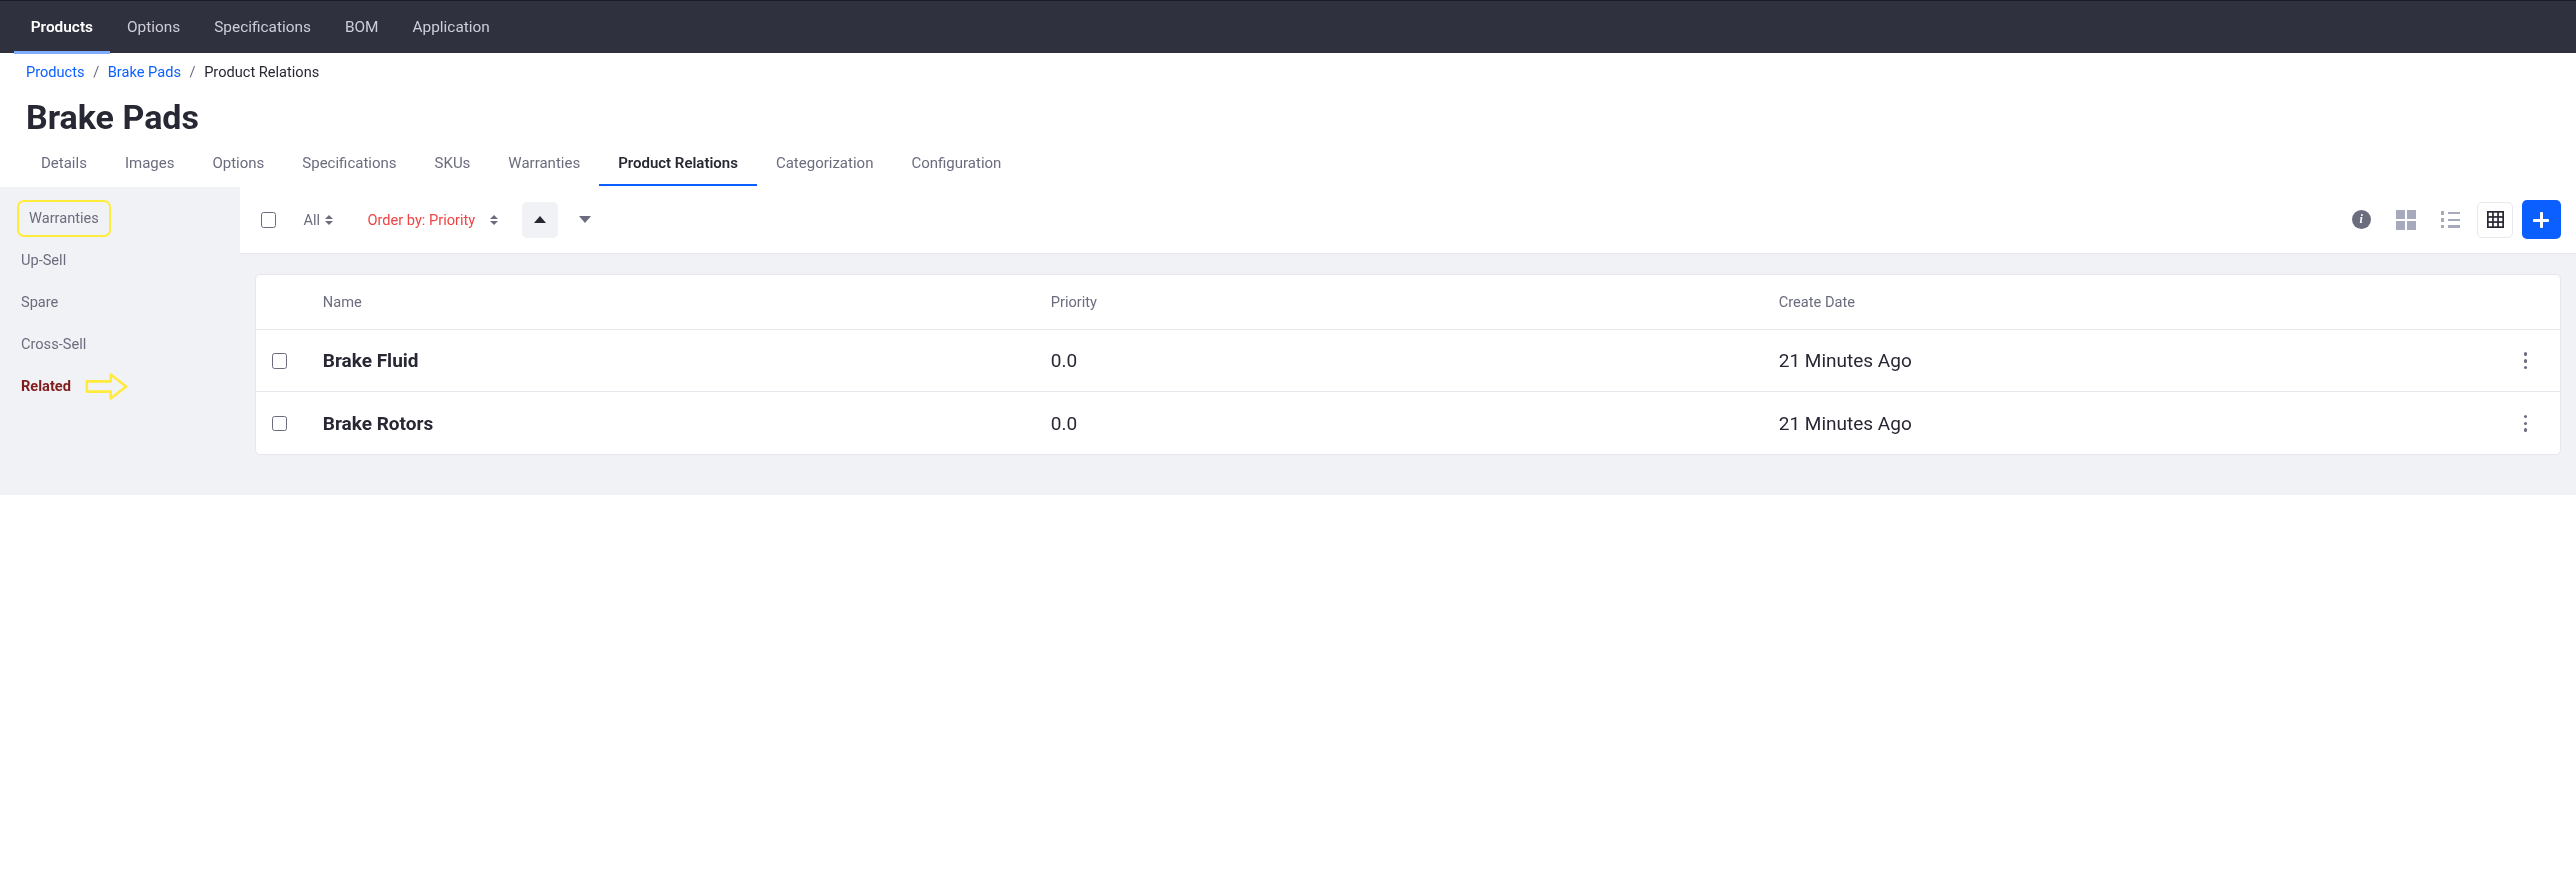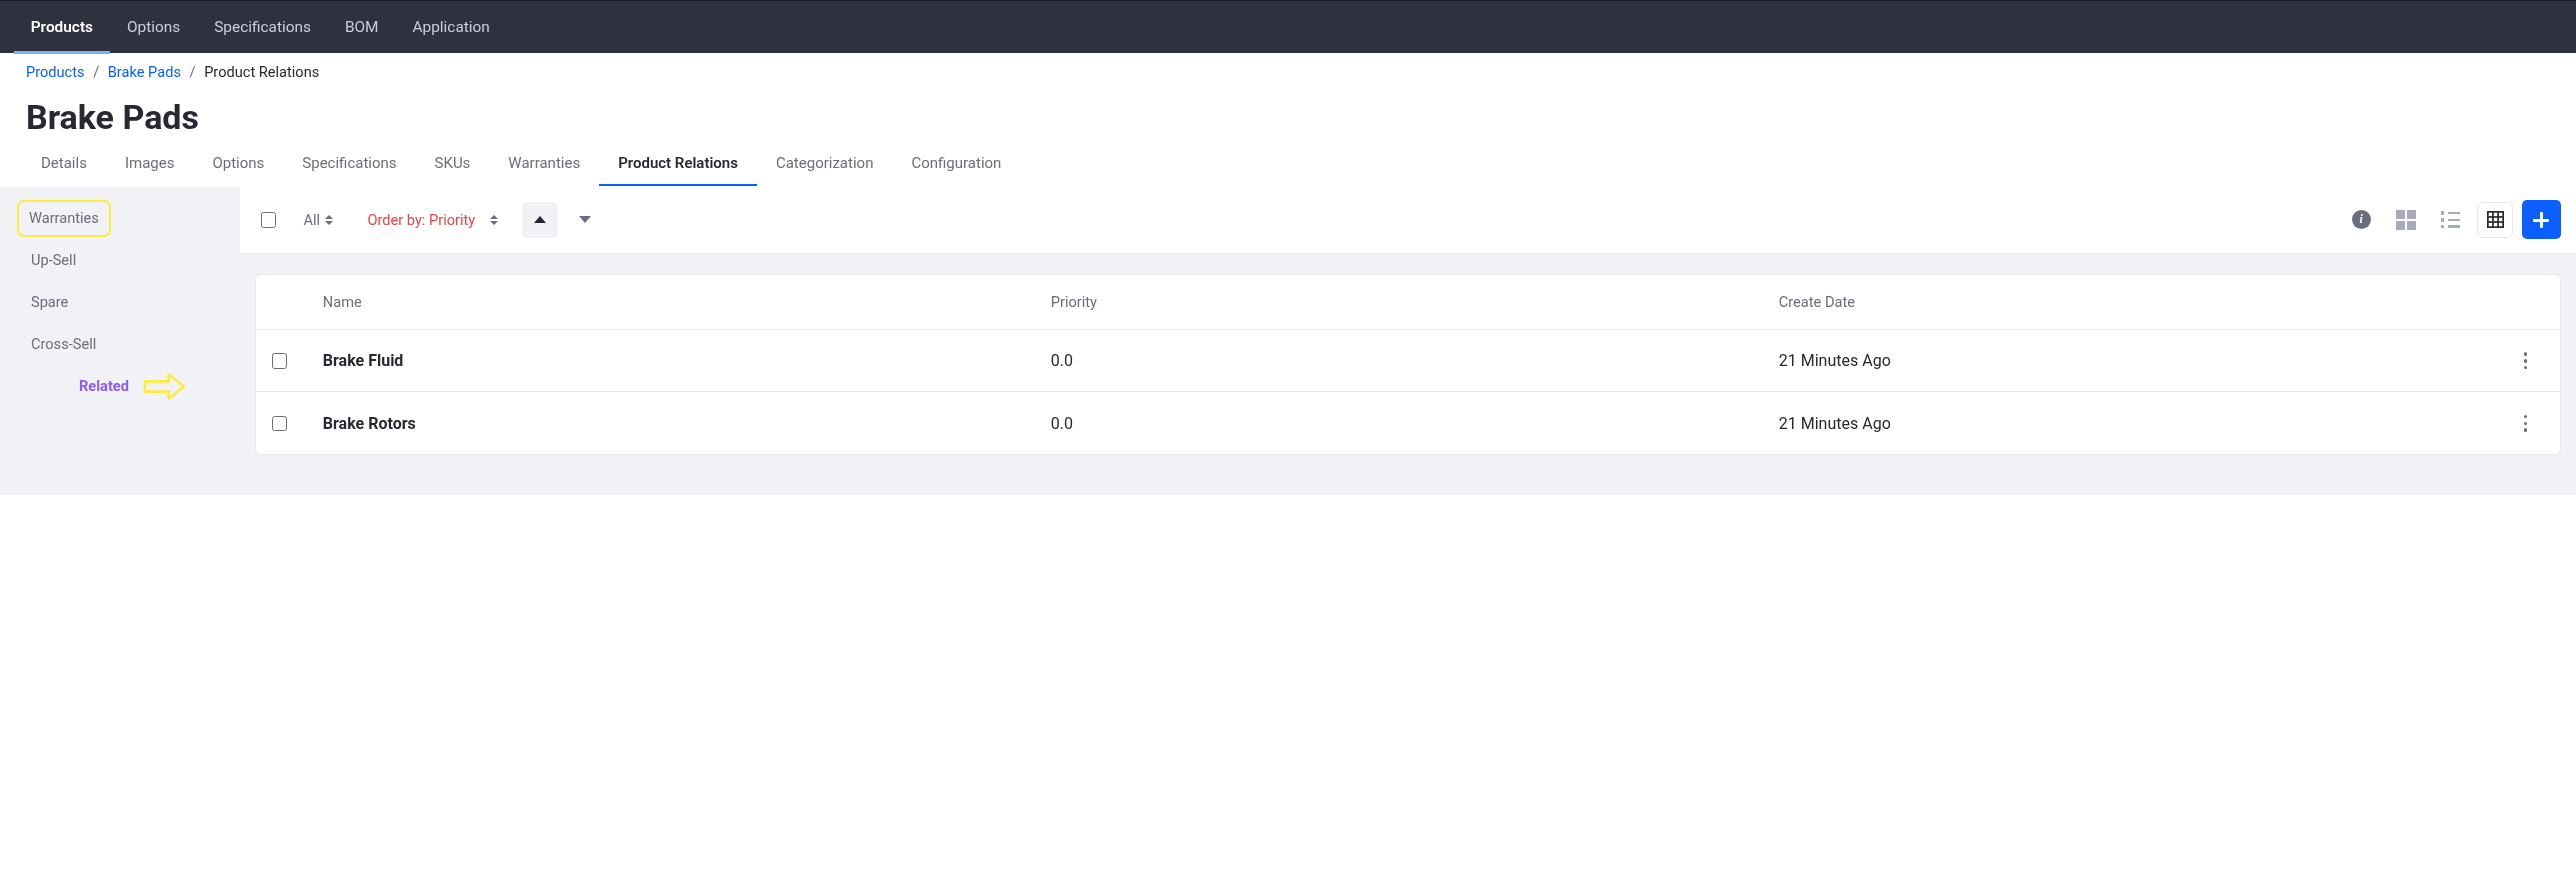--- a/index.html
+++ b/index.html
@@ -80,29 +80,28 @@
   .main-area {
     display: flex;
     background: #f1f2f5;
     min-height: 308px;
   }
   .sidebar {
     width: 240px;
     padding: 10.3px 0 0 0;
   }
   .sidebar-item {
-    padding: 12px 31px;
+    padding: 12px 21px;
     font-size: 14.6px;
     color: #6b6c7e;
     cursor: pointer;
   }
   .sidebar-item.active {
-    color: #8b5cf6;
+    color: #7f1d1d;
     font-weight: 700;
-    margin-left: 48px;
   }
   .sidebar-item.highlight {
     outline: 2.6px solid #ffeb3b;
     outline-offset: -2.6px;
     margin: 2.6px 17px 2.6px 17px;
     border-radius: 7px;
     padding: 9.4px 12px;
     display: inline-block;
   }
   .sidebar-row-arrow {
@@ -194,21 +193,21 @@
   }
   .thead {
     height: 55px;
     color: #6b6c7e;
     font-size: 14.6px;
     border-bottom: 0.9px solid #e7e7ed;
   }
   .trow {
     height: 62px;
     border-bottom: 0.9px solid #e7e7ed;
-    font-size: 16px;
+    font-size: 19px;
   }
   .trow:last-child { border-bottom: none; }
   .trow .name { font-weight: 700; }
   .cell { padding: 0 6.8px; }
   .cell.actions { display:flex; justify-content:center; }
   .kebab { width: 20.5px; display:flex; flex-direction:column; align-items:center; gap:3.4px; cursor:pointer; padding:5.1px 0; }
   .kebab span { width:3.4px; height:3.4px; background:#6b6c7e; border-radius:50%; }
 
 </style>
 </head>

